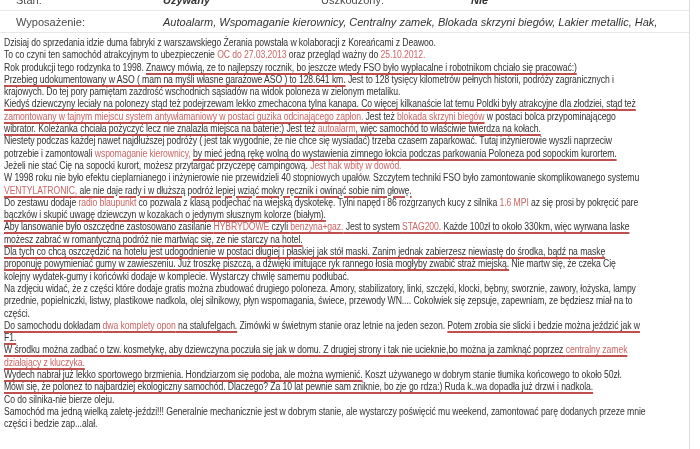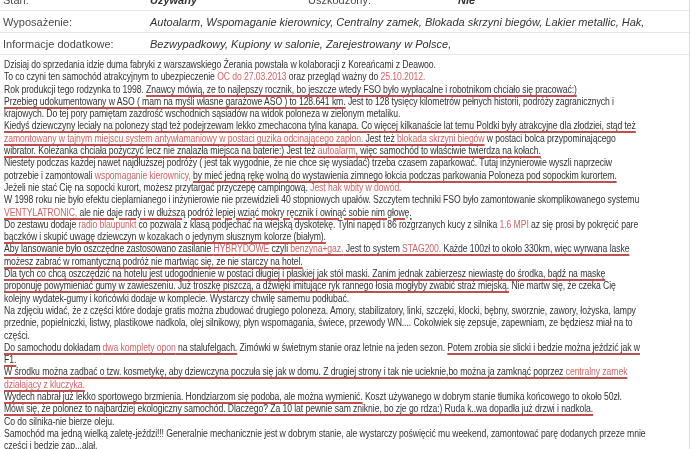--- a/index.html
+++ b/index.html
@@ -14,21 +14,21 @@
     position:absolute; left:689px; top:0; width:1px; height:449px;
     background:#dcdcdc;
   }
   
   .info { margin-top:-11px; width:689px; }
   .irow {
     display:flex; align-items:center;
     height:21px;
     border-bottom:1px solid #e7e7e7;
     font-size:11px;
-    padding-left:3px;
+    padding-left:16px;
   }
   .c1 { width:147px; flex:none; }
   .c2 { width:158px; flex:none; }
   .c3 { width:150px; flex:none; }
   .c4 { flex:1; }
   .lbl { color:#4a4a4a; }
   .val { color:#333333;font-style:italic; }
   .bold { font-weight:bold; }
   
   .desc { margin-top:4px; padding-left:4px; color:#333333; }
@@ -59,24 +59,20 @@
     <div class="irow">
       <span class="lbl c1">Stan:</span>
       <span class="val bold c2">Używany</span>
       <span class="lbl c3">Uszkodzony:</span>
       <span class="val bold c4">Nie</span>
     </div>
     <div class="irow">
       <span class="lbl c1">Wyposażenie:</span>
       <span class="val c4">Autoalarm, Wspomaganie kierownicy, Centralny zamek, Blokada skrzyni biegów, Lakier metallic, Hak,</span>
     </div>
-    <div class="irow">
-      <span class="lbl c1">Informacje dodatkowe:</span>
-      <span class="val c4">Bezwypadkowy, Kupiony w salonie, Zarejestrowany w Polsce,</span>
-    </div>
   </div>
 
   <div class="desc" id="description">
       <div class="line"><span class="seg">Dzisiaj do sprzedania idzie duma fabryki z warszawskiego Żerania powstała w kolaboracji z Koreańcami z Deawoo.</span></div>
       <div class="line"><span class="seg">To co czyni ten samochód atrakcyjnym to ubezpieczenie </span><span class="seg red">OC do 27.03.2013</span><span class="seg"> oraz przegląd ważny do </span><span class="seg red">25.10.2012.</span></div>
       <div class="line"><span class="seg">Rok produkcji tego rodzynka to 1998. </span><span class="seg ul">Znawcy mówią, ze to najlepszy rocznik, bo jeszcze wtedy FSO było wypłacalne i robotnikom chciało się pracować:)</span></div>
       <div class="line"><span class="seg ul">Przebieg udokumentowany w ASO ( mam na myśli własne garażowe ASO ) to 128.641 km.</span><span class="seg"> Jest to 128 tysięcy kilometrów pełnych historii, podróży zagranicznych i</span></div>
       <div class="line"><span class="seg">krajowych. Do tej pory pamiętam zazdrość wschodnich sąsiadów na widok poloneza w zielonym metaliku.</span></div>
       <div class="line"><span class="seg ul">Kiedyś dziewczyny leciały na polonezy stąd też podejrzewam lekko zmechacona tylna kanapa. Co więcej kilkanaście lat temu Poldki były atrakcyjne dla złodziei, stąd też</span></div>
       <div class="line"><span class="seg red ul">zamontowany w tajnym miejscu system antywłamaniowy w postaci guzika odcinającego zapłon.</span><span class="seg ul"> Jest też </span><span class="seg red ul">blokada skrzyni biegów</span><span class="seg"> w postaci bolca przypominającego</span></div>

